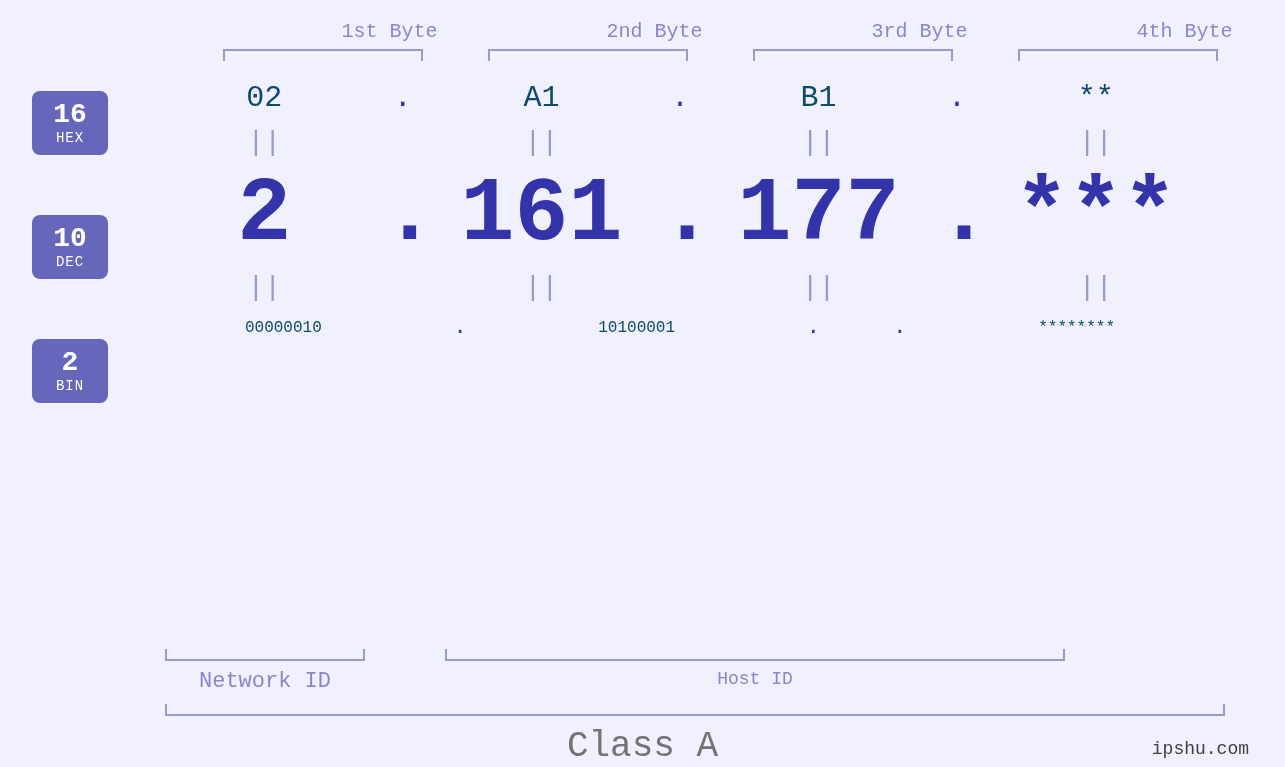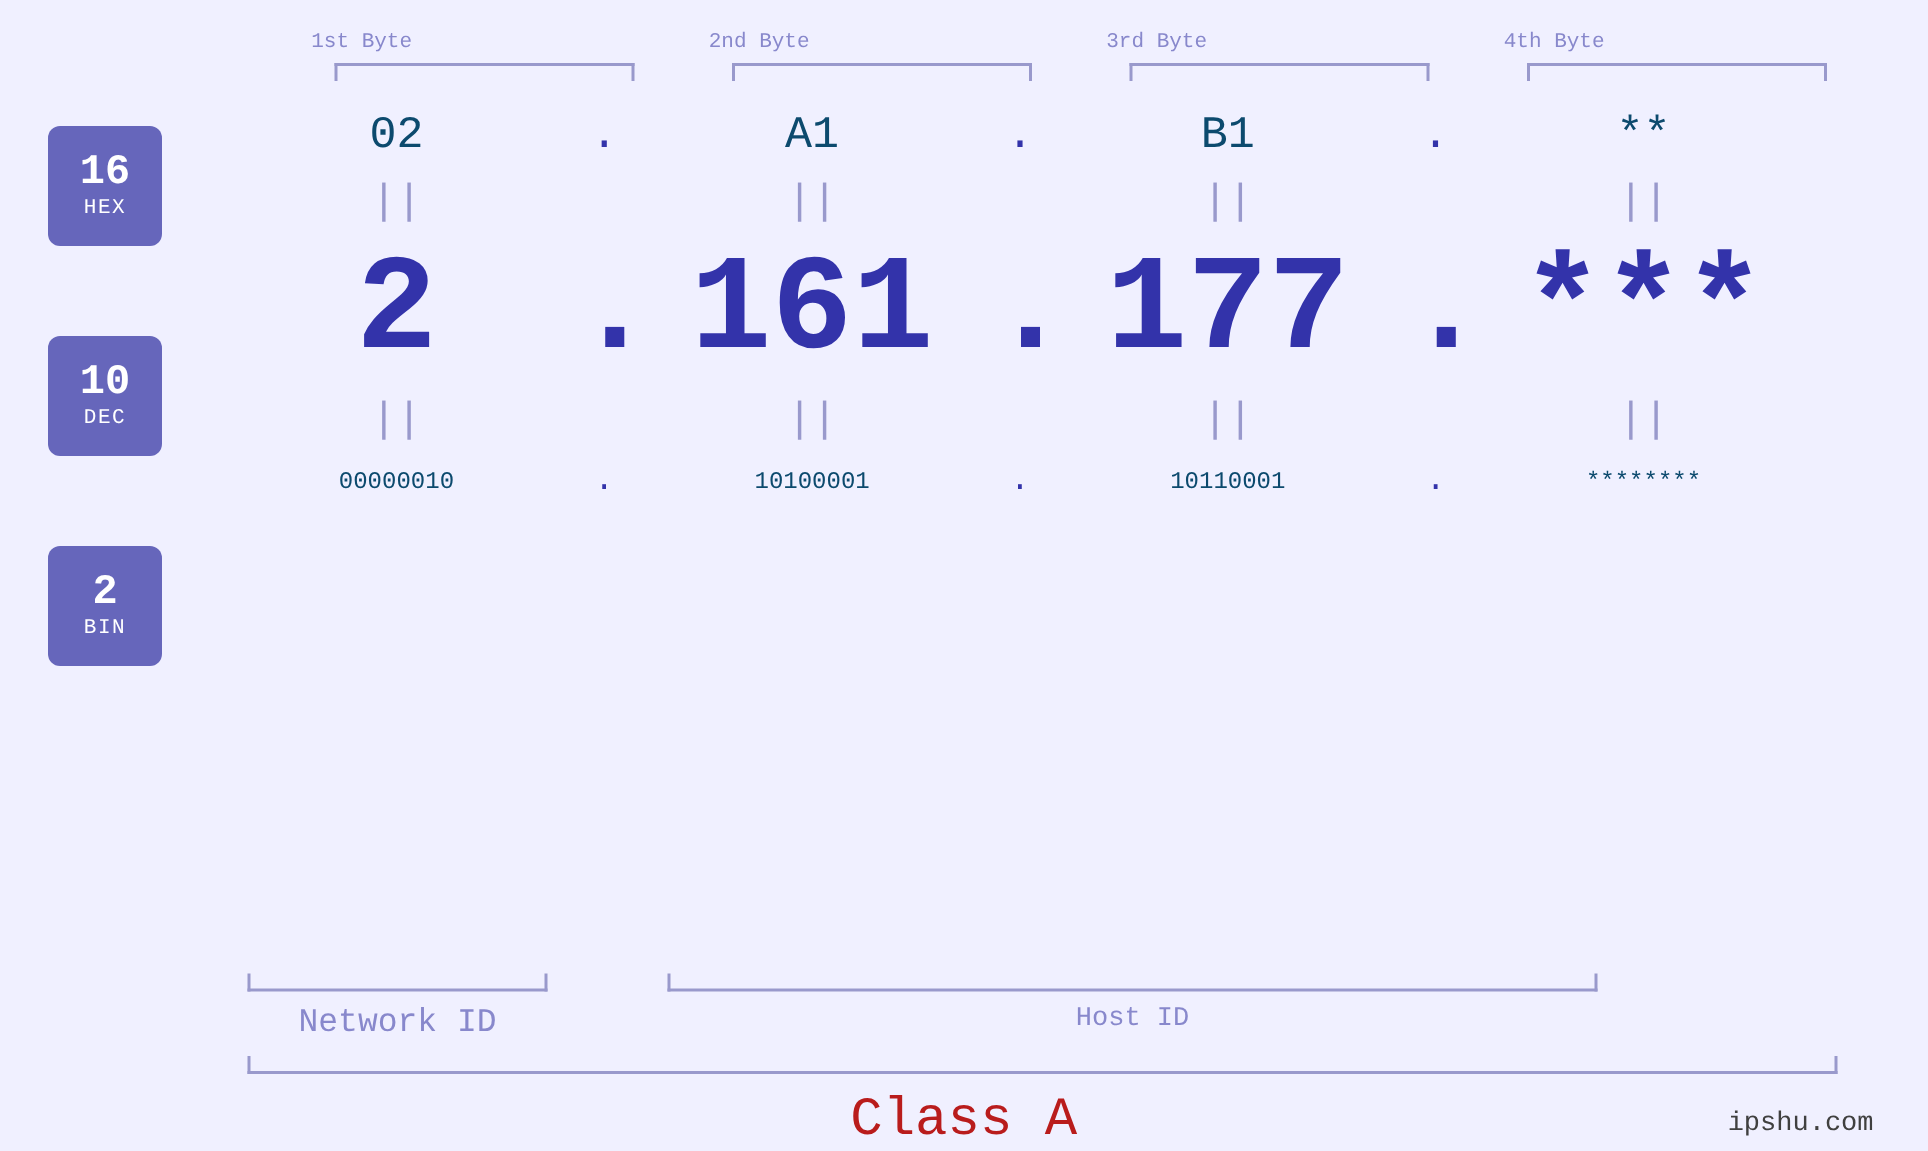--- a/index.html
+++ b/index.html
@@ -26,23 +26,23 @@
     .byte-headers {
       display: flex;
       width: 1060px;
       margin-left: 155px;
       margin-top: 20px;
       justify-content: space-around;
     }
 
     .byte-header {
       width: 230px;
-      text-align: left;
+      text-align: right;
       color: #8888cc;
-      font-size: 14px;
+      font-size: 20px;
       font-family: 'Courier New', Courier, monospace;
     }
 
     
     .top-brackets {
       display: flex;
       width: 1060px;
       margin-left: 155px;
       margin-top: 6px;
       justify-content: space-around;
@@ -71,21 +71,21 @@
       flex-direction: column;
       justify-content: space-around;
       align-items: center;
       width: 140px;
       padding-top: 20px;
       gap: 60px;
     }
 
     .badge {
       width: 76px;
-      height: 80px;
+      height: 64px;
       background: #6666bb;
       border-radius: 8px;
       display: flex;
       flex-direction: column;
       align-items: center;
       justify-content: center;
       color: white;
     }
 
     .badge-number {
@@ -244,21 +244,21 @@
     }
 
     
     .class-label-row {
       display: flex;
       justify-content: center;
       margin-top: 10px;
     }
 
     .class-label {
-      color: #b91c1c;
+      color: #737373;
       font-size: 36px;
       font-family: 'Courier New', Courier, monospace;
       text-align: center;
     }
 
     
     .watermark {
       position: absolute;
       bottom: 8px;
       right: 36px;
@@ -343,21 +343,20 @@
         <div class="equals-cell">||</div>
         <div class="equals-spacer"></div>
         <div class="equals-cell">||</div>
       </div>
 
       <div class="ip-row">
         <div class="ip-cell small">00000010</div>
         <div class="dot-cell small">.</div>
         <div class="ip-cell small">10100001</div>
         <div class="dot-cell small">.</div>
-        <div class="ip-cell small">10110001</div>
         <div class="dot-cell small">.</div>
         <div class="ip-cell small">********</div>
       </div>
 
     </div>
   </div>
 
   <div class="bottom-section">
 
     <div style="display:flex; width:1060px; margin-left:165px; margin-top:0;">

